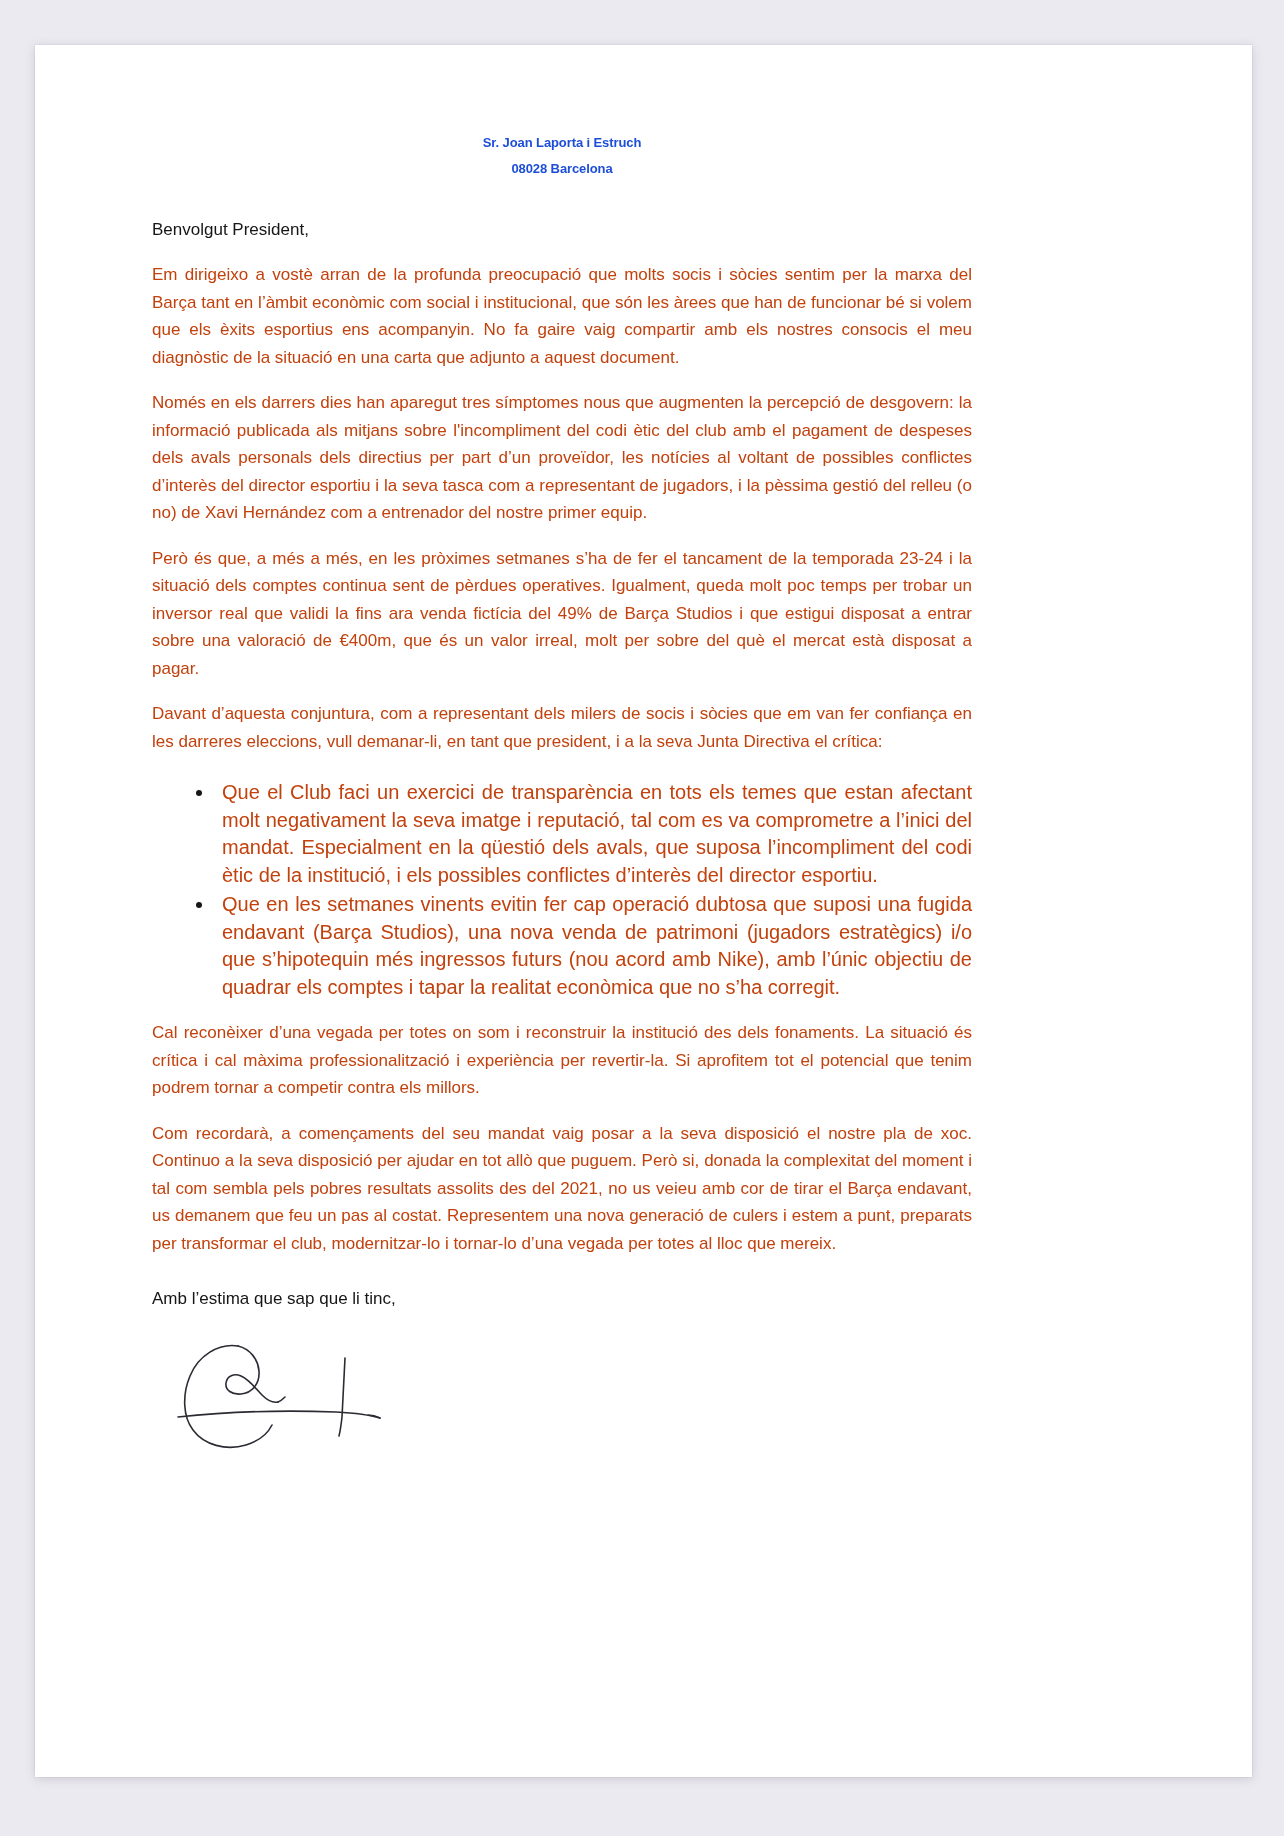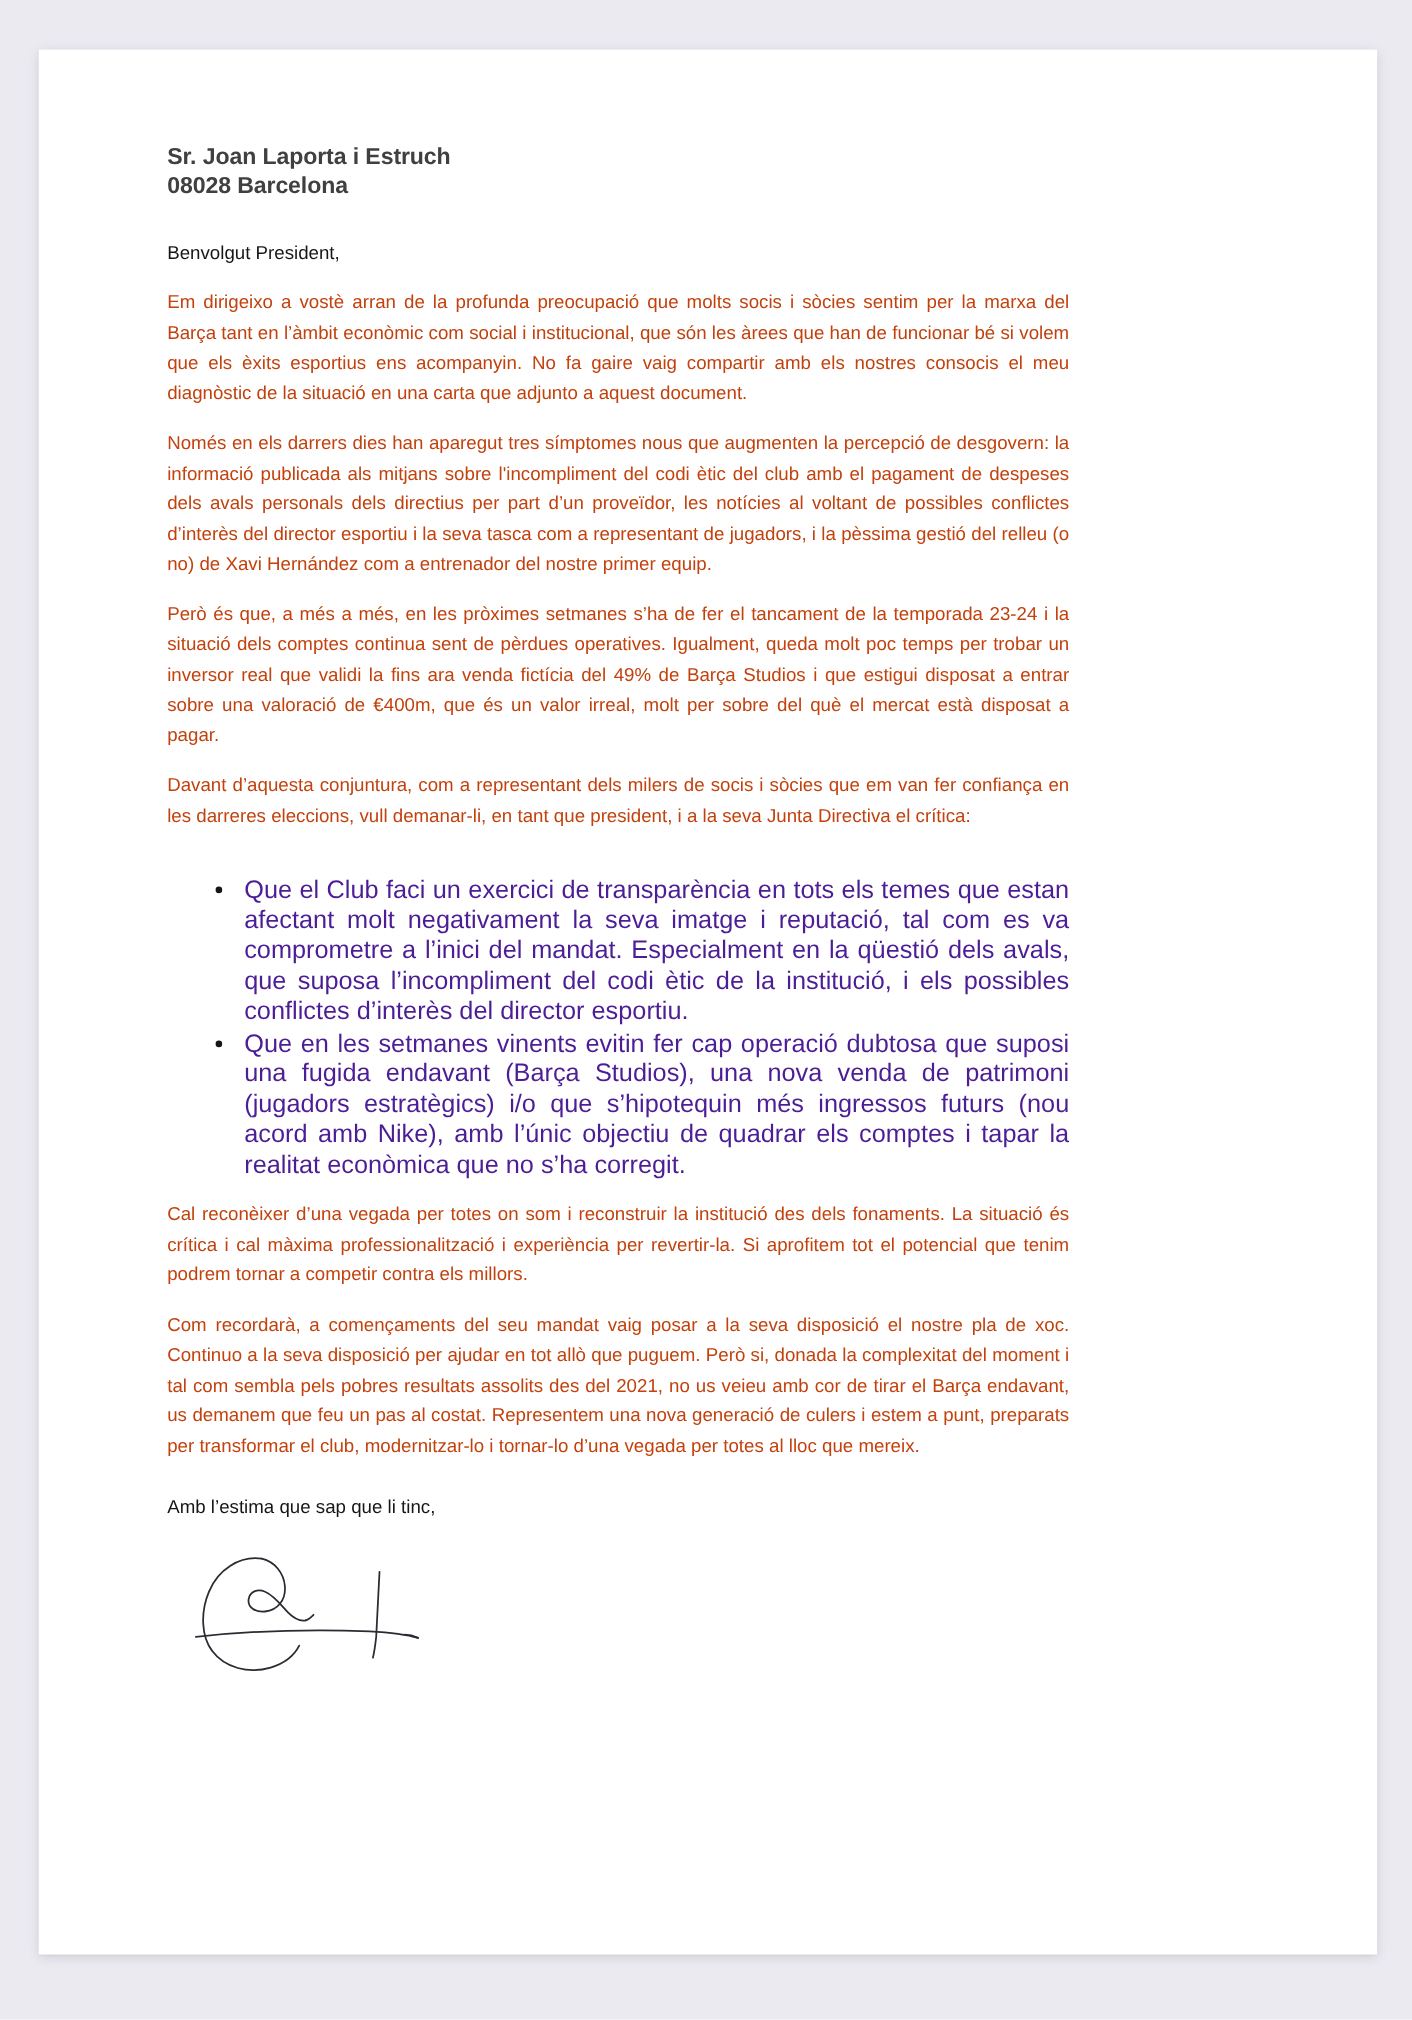--- a/index.html
+++ b/index.html
@@ -38,24 +38,25 @@
   .content {
     position: absolute;
     left: 117px;
     top: 85px;
     width: 820px;
   }
 
   
   .address-block {
     font-weight: bold;
-    font-size: 21px;
+    font-size: 13px;
     line-height: 25.5px;
-    color: #404040;
+    color: #1d4ed8;
     letter-spacing: -0.1px;
+    text-align: center;
   }
   .address-line { display: block; }
 
   
   .salutation {
     margin-top: 36px;
     font-size: 17px;
     line-height: 26px;
     color: #161616;
   }
@@ -67,26 +68,26 @@
     line-height: 27.5px;
     color: #c2410c;
     text-align: justify;
     text-justify: inter-word;
     hyphens: none;
   }
   .para:first-of-type { margin-top: 0; }
 
   
   .bullet-list {
-    margin: 40px 0 0 0;
+    margin: 24px 0 0 0;
     padding: 0 0 0 70px;
     list-style: none;
-    font-size: 23px;
+    font-size: 20px;
     line-height: 27.5px;
-    color: #4c1d95;
+    color: #c2410c;
   }
   .bullet-item {
     position: relative;
     text-align: justify;
     text-justify: inter-word;
     padding-left: 0;
     margin-bottom: 2px;
   }
   .bullet-item .dot {
     position: absolute;

